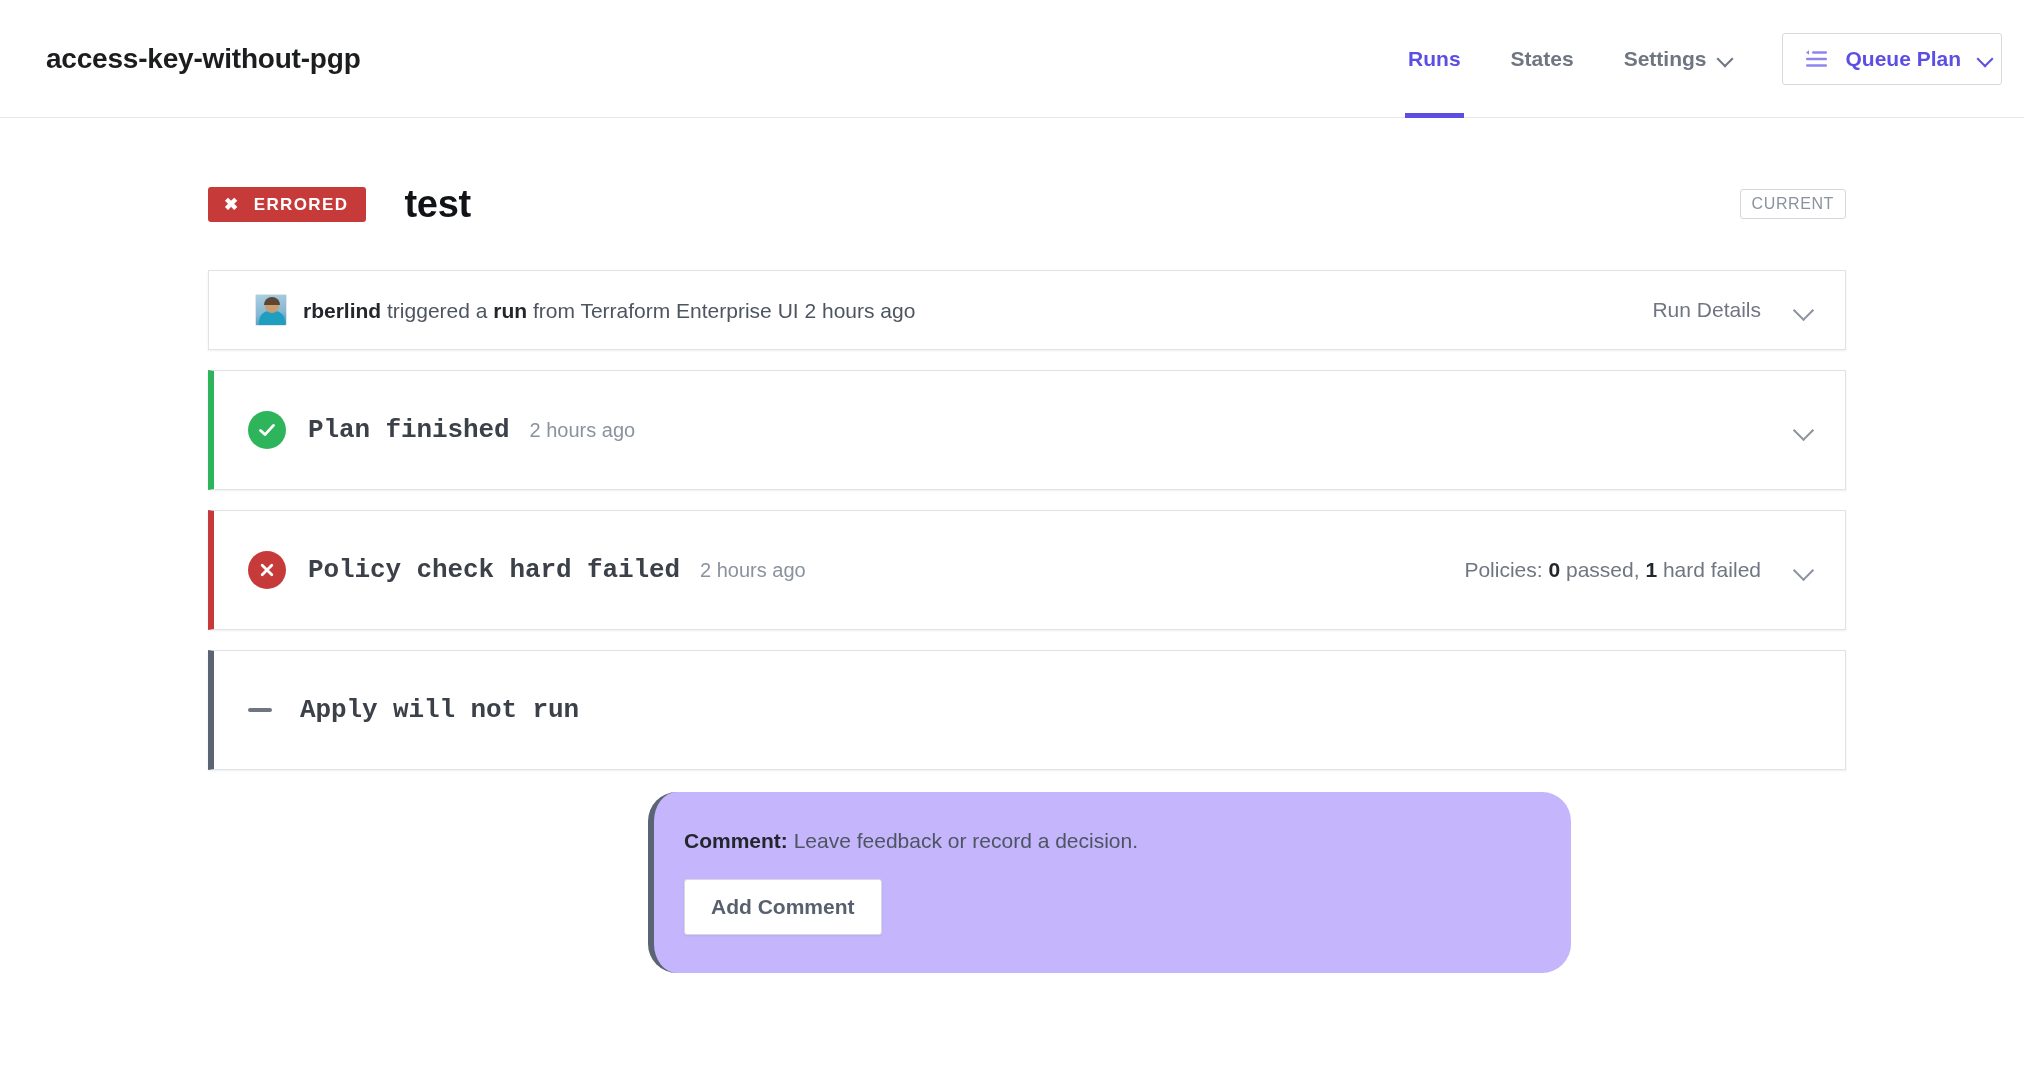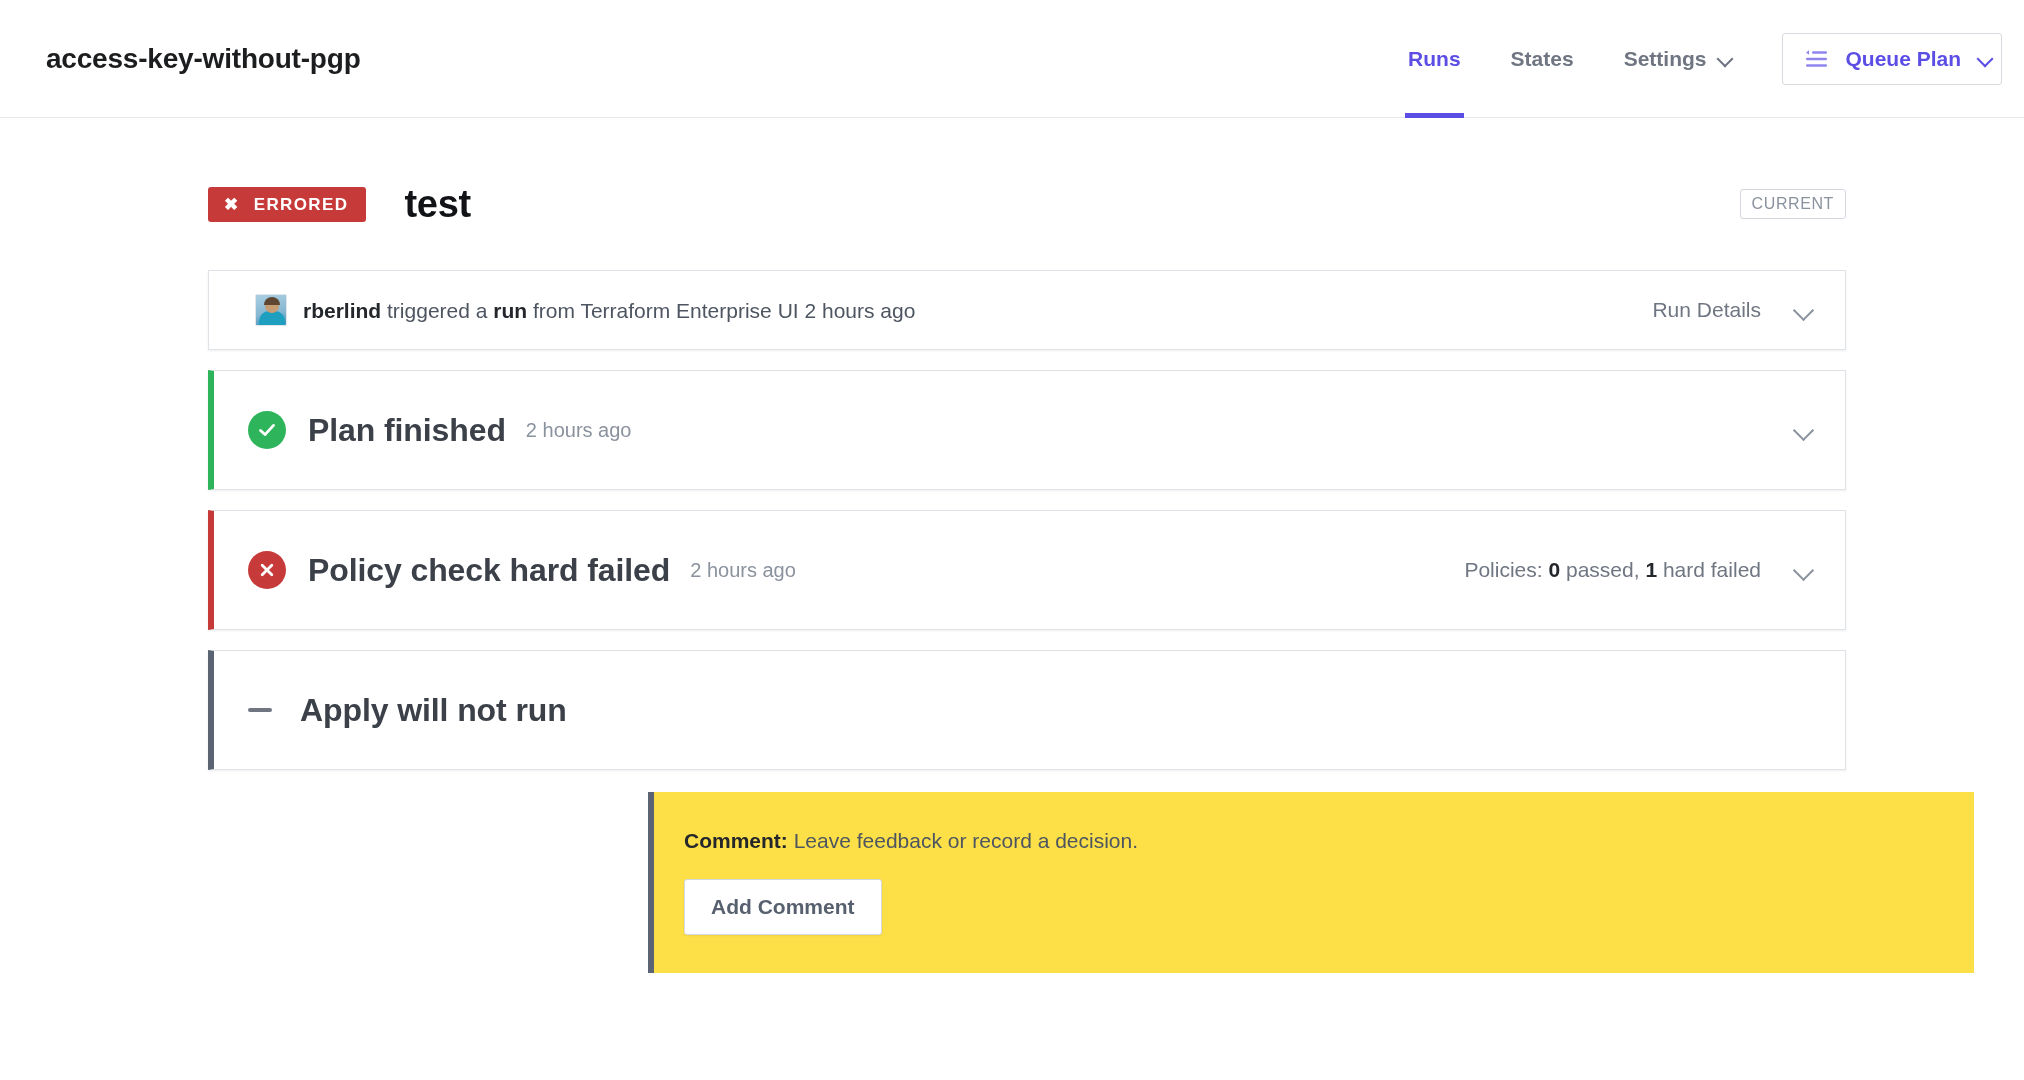--- a/index.html
+++ b/index.html
@@ -236,39 +236,41 @@
     display: flex; align-items: center;
   }
   .dash-icon i {
     display:block;
     width: 24px; height: 3.5px;
     background: #6f7682;
     border-radius: 2px;
   }
 
   .card-title {
-    font-size: 32px;
+    font-size: 26px;
     font-weight: bold;
     color: #3b4049;
     letter-spacing: -0.1px;
+    font-family: Liberation Mono, monospace;
   }
   .card-time {
     font-size: 20px;
     color: #8a929e;
     margin-left: 20px;
   }
 
   
   .comment-panel {
     margin-left: 440px;
-    width: 1326px;
-    background: #fde047;
+    width: 923px;
+    background: #c4b5fd;
     border-left: 6px solid #5a6472;
     padding: 38px 0 38px 30px;
     margin-top: 22px;
+    border-radius: 29px;
   }
   .comment-line {
     font-size: 21px;
     color: #4d5561;
     line-height: 1;
   }
   .comment-line b { color: #23262b; font-weight: bold; }
   .add-comment-btn {
     margin-top: 28px;
     background: #ffffff;

